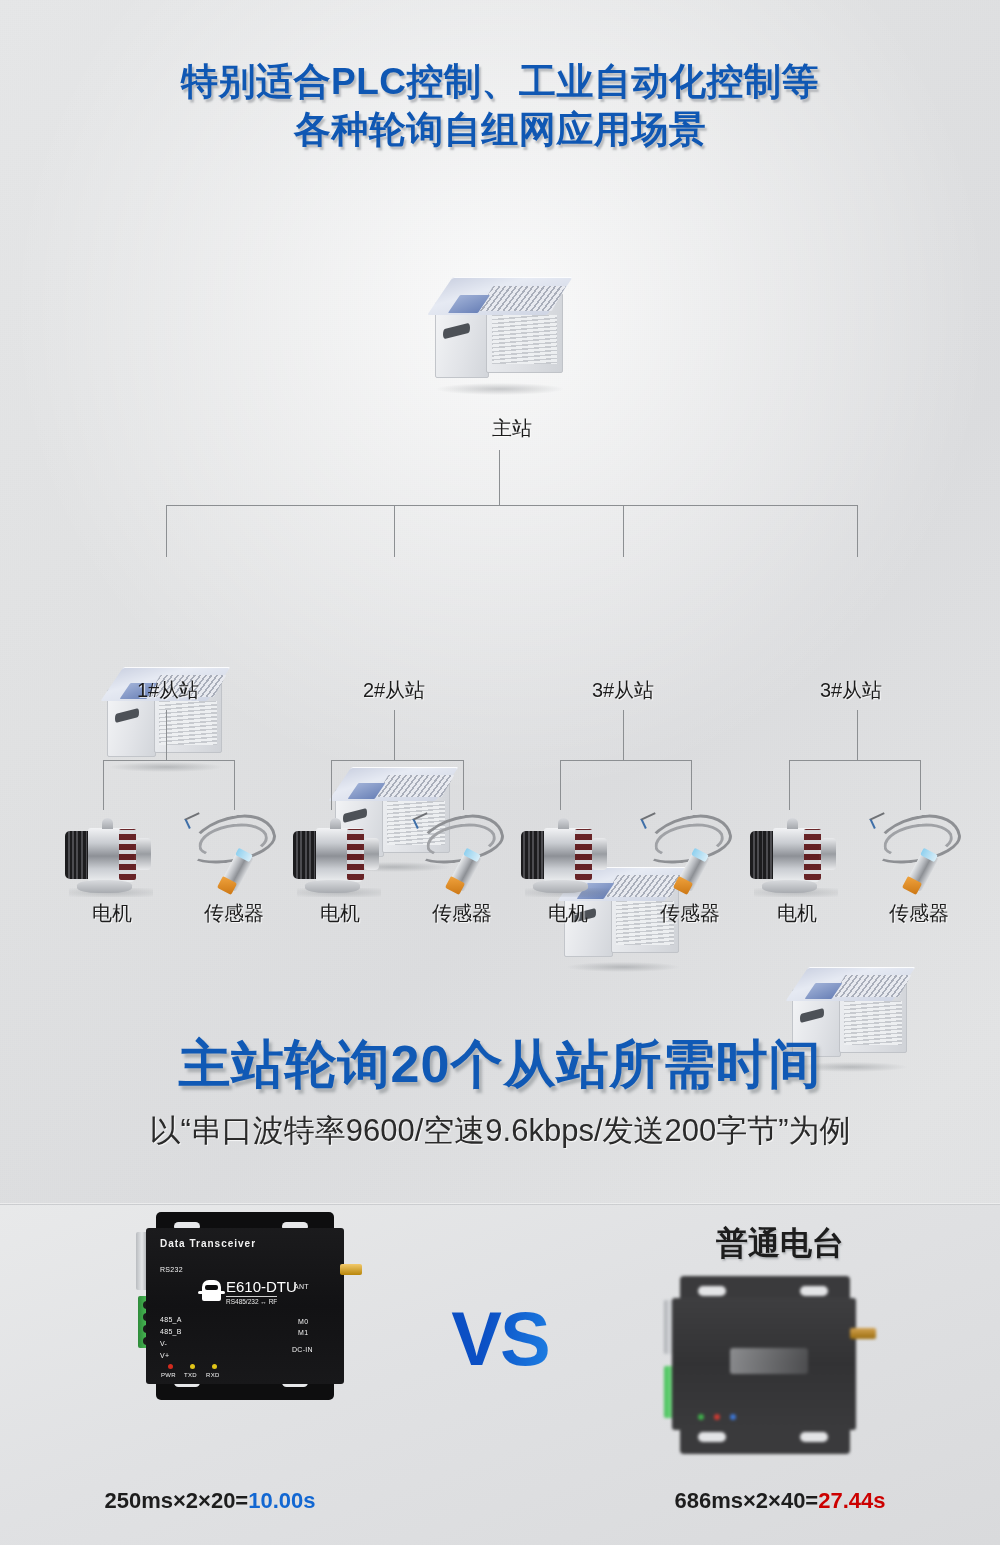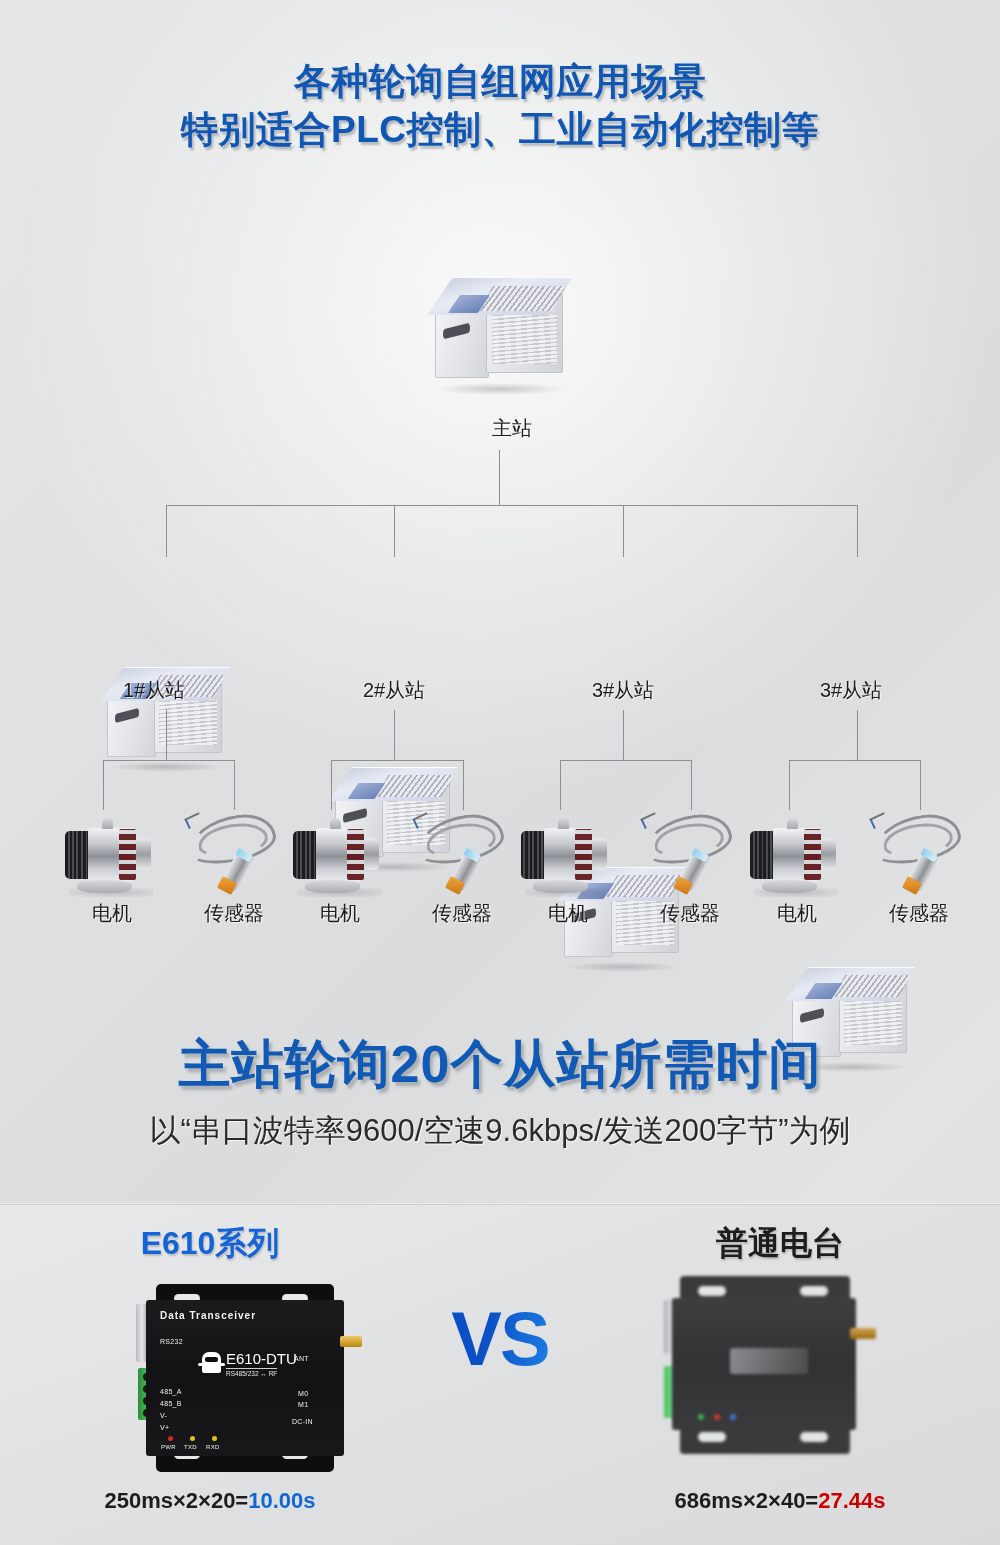--- a/index.html
+++ b/index.html
@@ -218,21 +218,21 @@
 
   .vs {
     position:absolute; left:420px; top:1295px; width:160px; text-align:center;
     font-size: 76px; font-weight: bold; font-style: normal;
     background: linear-gradient(100deg,#0b4fc4 0%, #0b4fc4 40%, #2492f0 100%);
     -webkit-background-clip: text; background-clip: text; color: transparent;
     letter-spacing: -2px;
   }
 
   
-  .dtu { position:absolute; left:146px; top:1280px; width:200px; height:196px; }
+  .dtu { position:absolute; left:146px; top:1208px; width:200px; height:196px; }
   .dtu .plate {
     position:absolute; left:10px; top:4px; width:178px; height:188px;
     background:#0e0e0f; border-radius:5px;
   }
   .dtu .plate .ear {
     position:absolute; width:26px; height:9px; background:#e7e8ea; border-radius:5px;
   }
   .dtu .main {
     position:absolute; left:0px; top:20px; width:198px; height:156px;
     background: linear-gradient(180deg,#1b1b1d 0%, #121214 50%, #18181a 100%);
@@ -309,22 +309,22 @@
     background: linear-gradient(180deg,#d2a14e,#9a6d10); border-radius:2px;
   }
   .radio .led { position:absolute; width:6px; height:6px; border-radius:50%; top:116px; }
 </style>
 </head>
 <body>
 
 <div class="noise"></div>
 
 <div class="headline">
+  <div class="line l1">特别适合PLC控制、工业自动化控制等</div>
   <div class="line l2">各种轮询自组网应用场景</div>
-  <div class="line l1">特别适合PLC控制、工业自动化控制等</div>
 </div>
 
 <div class="topology">
 
   <div class="plc plcbox" style="left:432px; top:22px; width:136px; height:112px;">
     <div class="shadow"></div>
     <div class="face-l"></div>
     <div class="face-r"></div>
     <div class="vents"></div>
     <div class="top"></div>
@@ -346,21 +346,21 @@
   <div class="plc plcbox" style="left:105px; top:300px; width:122px; height:100px;">
     <div class="shadow"></div>
     <div class="face-l"></div>
     <div class="face-r"></div>
     <div class="vents"></div>
     <div class="top"></div>
     <div class="terminals"></div>
     <div class="screen"></div>
     <div class="slot"></div>
   </div>
-  <div class="plc-label" style="left:74px; top:422px; width:160px;">1#从站</div>
+  <div class="plc-label" style="left:88px; top:422px; width:160px;">1#从站</div>
 
   <div class="plc plcbox" style="left:333px; top:300px; width:122px; height:100px;">
     <div class="shadow"></div>
     <div class="face-l"></div>
     <div class="face-r"></div>
     <div class="vents"></div>
     <div class="top"></div>
     <div class="terminals"></div>
     <div class="screen"></div>
     <div class="slot"></div>

